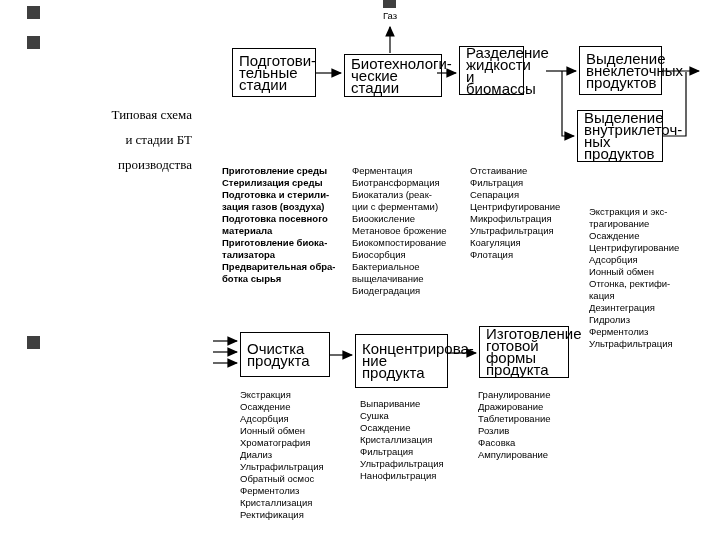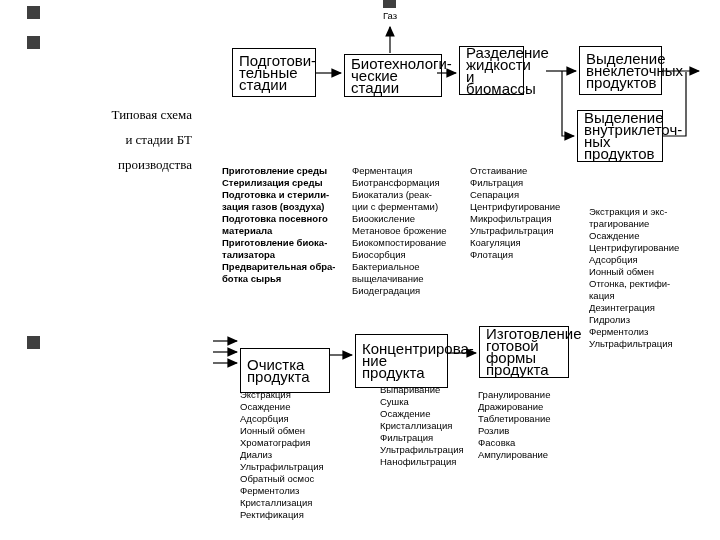--- a/index.html
+++ b/index.html
@@ -41,21 +41,21 @@
 ческие стадии</div>
 <div class="flow-box" style="left:459px;top:46px;width:65px;height:49px;">Разделение
 жидкости
 и биомассы</div>
 <div class="flow-box" style="left:579px;top:46px;width:83px;height:49px;">Выделение
 внеклеточных
 продуктов</div>
 <div class="flow-box" style="left:577px;top:110px;width:86px;height:52px;">Выделение
 внутриклеточ-
 ных продуктов</div>
-<div class="flow-box" style="left:240px;top:348px;width:90px;height:45px;">Очистка
+<div class="flow-box" style="left:240px;top:332px;width:90px;height:45px;">Очистка
 продукта</div>
 <div class="flow-box" style="left:355px;top:334px;width:93px;height:54px;">Концентрирова-
 ние продукта</div>
 <div class="flow-box" style="left:479px;top:326px;width:90px;height:52px;">Изготовление
 готовой формы
 продукта</div>
 
 <div class="method-list" style="left:222px;top:165px;width:116px;font-weight:bold;">Приготовление среды
 Стерилизация среды
 Подготовка и стерили-
@@ -102,21 +102,21 @@
 Осаждение
 Адсорбция
 Ионный обмен
 Хроматография
 Диализ
 Ультрафильтрация
 Обратный осмос
 Ферментолиз
 Кристаллизация
 Ректификация</div>
-<div class="method-list" style="left:360px;top:384px;width:116px;margin-left:20px;">Выпаривание
+<div class="method-list" style="left:360px;top:398px;width:116px;">Выпаривание
 Сушка
 Осаждение
 Кристаллизация
 Фильтрация
 Ультрафильтрация
 Нанофильтрация</div>
 <div class="method-list" style="left:478px;top:389px;width:120px;">Гранулирование
 Дражирование
 Таблетирование
 Розлив

